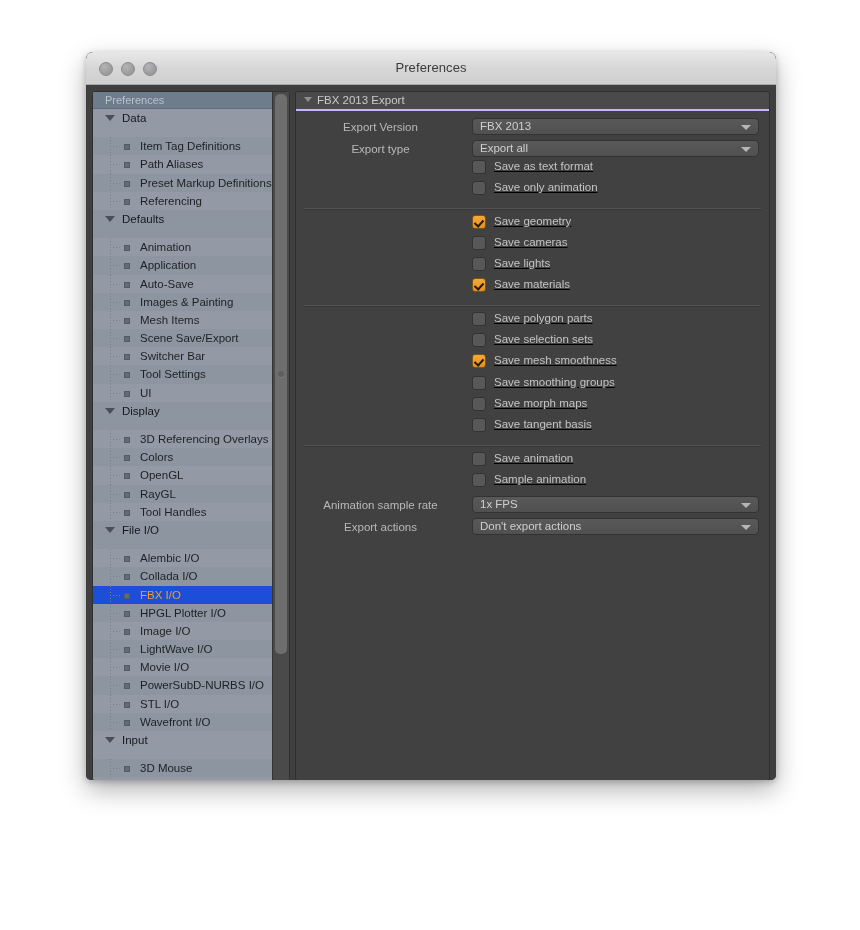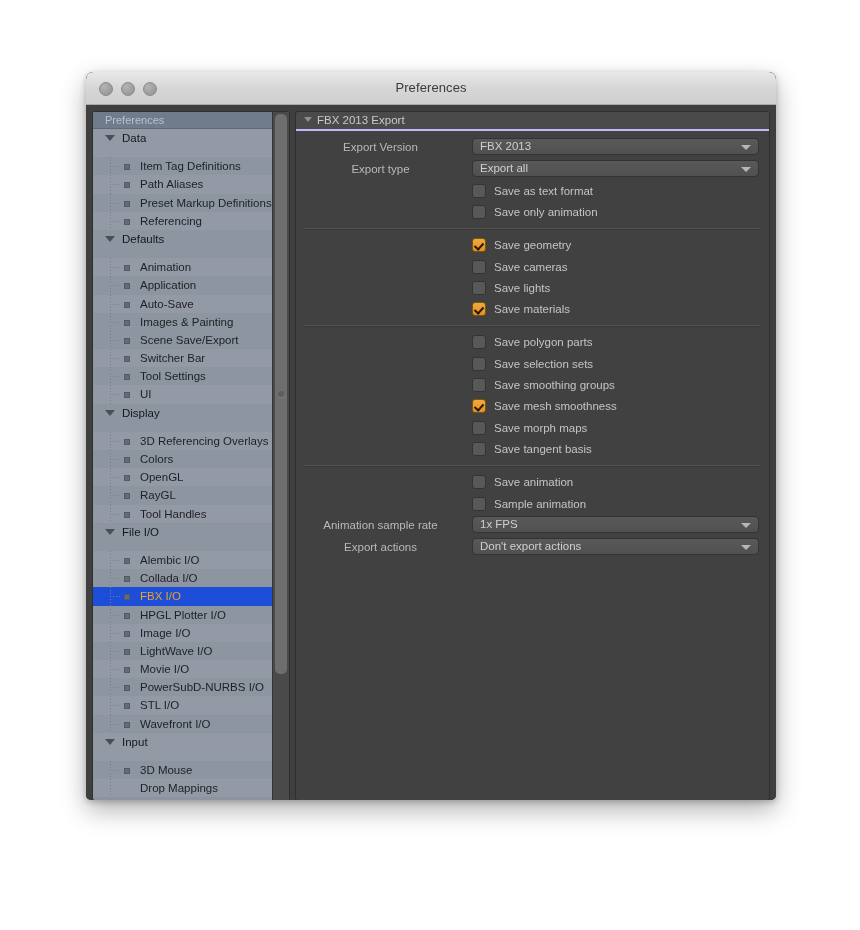--- a/index.html
+++ b/index.html
@@ -16,21 +16,21 @@
     position: relative;
     width: 860px;
     height: 930px;
     background: #ffffff;
   }
 
   
   .window {
     position: absolute;
     left: 86px;
-    top: 72px;
+    top: 52px;
     width: 690px;
     height: 728px;
     border-radius: 7px 7px 5px 5px;
     background: #3d3d3d;
     box-shadow: 0 10px 26px rgba(0,0,0,0.30), 0 2px 6px rgba(0,0,0,0.22);
     overflow: hidden;
   }
 
   .titlebar {
     position: relative;
@@ -256,23 +256,24 @@
     right: 7px;
     top: 6px;
     width: 0; height: 0;
     border-left: 5px solid transparent;
     border-right: 5px solid transparent;
     border-top: 5px solid #b6b6b6;
   }
 
   .cbrow {
     display: flex;
-    align-items: center;
+    align-items: flex-start;
     height: 21.3px;
     padding-left: 176px;
+    text-decoration: underline;
   }
   .cbox {
     width: 14px; height: 14px;
     border-radius: 3px;
     background: #585858;
     border: 1px solid #333333;
     flex: none;
     position: relative;
     box-sizing: border-box;
   }
@@ -367,20 +368,26 @@
                 <div class="vline"></div>
                 <div class="elbow"></div>
                 <div class="dot"></div>
                 <span class="lbl">Auto-Save</span>
               </div>
               <div class="row child even">
                 <div class="vline"></div>
                 <div class="elbow"></div>
                 <div class="dot"></div>
                 <span class="lbl">Images &amp; Painting</span>
+              </div>
+              <div class="row child odd">
+                <div class="vline"></div>
+                <div class="elbow"></div>
+                <div class="dot"></div>
+                <span class="lbl">Mesh Items</span>
               </div>
               <div class="row child even">
                 <div class="vline"></div>
                 <div class="elbow"></div>
                 <div class="dot"></div>
                 <span class="lbl">Scene Save/Export</span>
               </div>
               <div class="row child odd">
                 <div class="vline"></div>
                 <div class="elbow"></div>
@@ -572,26 +579,26 @@
             <div class="group">
               <div class="cbrow">
                 <span class="cbox"></span>
                 <span class="cblabel">Save polygon parts</span>
               </div>
               <div class="cbrow">
                 <span class="cbox"></span>
                 <span class="cblabel">Save selection sets</span>
               </div>
               <div class="cbrow">
-                <span class="cbox"></span>
-                <span class="cblabel">Save smoothing groups</span>
-              </div>
-              <div class="cbrow">
                 <span class="cbox on"></span>
                 <span class="cblabel">Save mesh smoothness</span>
+              </div>
+              <div class="cbrow">
+                <span class="cbox"></span>
+                <span class="cblabel">Save smoothing groups</span>
               </div>
               <div class="cbrow">
                 <span class="cbox"></span>
                 <span class="cblabel">Save morph maps</span>
               </div>
               <div class="cbrow">
                 <span class="cbox"></span>
                 <span class="cblabel">Save tangent basis</span>
               </div>
             </div>

